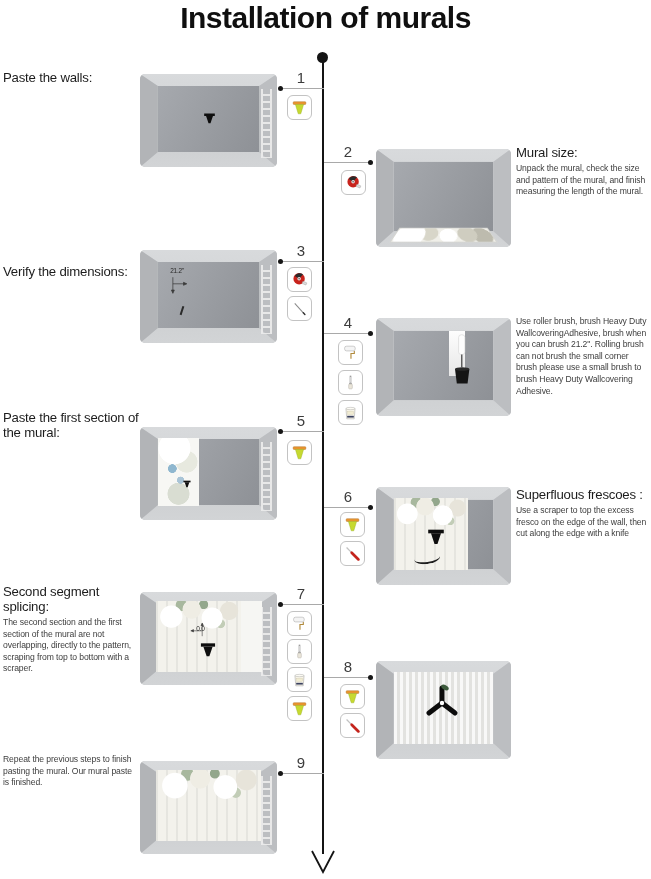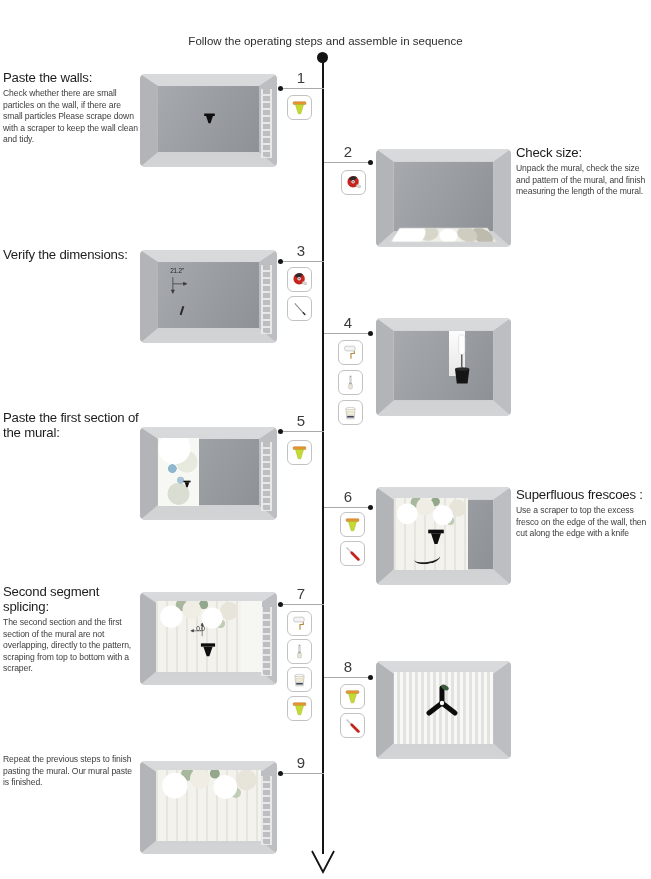--- a/index.html
+++ b/index.html
@@ -136,21 +136,21 @@
         <polygon points="8,25 6,20.5 10,20.5"></polygon>
         <line x1="8" y1="12" x2="23" y2="12"></line>
         <polygon points="27,12 22.5,10 22.5,14"></polygon>
       </g>
     </symbol>
   </defs>
 </svg>
 
 <div class="page">
 
-  <div class="subtitle">Follow the operating steps and assemble in sequence</div>
+  <div class="title">Installation of murals</div>
 
   <div class="tl-dot"></div>
   <div class="tl-line"></div>
   <svg class="tl-arrow" width="28" height="26">
     <polyline points="3,2 14,23 25,2" fill="none" stroke="#141414" stroke-width="1.8"></polyline>
   </svg>
 
   <div class="conn conn-l" style="top:88px"></div>
   <div class="cdot" style="left:278px;top:86px"></div>
   <span class="num num-l" style="top:69px">1</span>
@@ -263,30 +263,30 @@
       </svg>
     </div>
   <div class="tool" style="left:340px;top:713px">
       <svg viewBox="0 0 24 24">
         <use href="#sym-knife"></use>
       </svg>
     </div>
 
   <section class="step step-l" style="top:70px">
     <h3 class="st">Paste the walls:</h3>
-    <p class="sb">Check whether there are small particles on the wall, if there are small particles Please scrape down with a scraper to keep the wall clean and tidy.</p>
   </section>
   <section class="step step-r" style="top:145px">
-    <h3 class="st">Check size:</h3>
+    <h3 class="st">Mural size:</h3>
     <p class="sb">Unpack the mural, check the size and pattern of the mural, and finish measuring the length of the mural.</p>
   </section>
-  <section class="step step-l" style="top:247px">
+  <section class="step step-l" style="top:264px">
     <h3 class="st">Verify the dimensions:</h3>
   </section>
   <section class="step step-r" style="top:316px">
+    <p class="sb">Use roller brush, brush Heavy Duty WallcoveringAdhesive, brush when you can brush 21.2". Rolling brush can not brush the small corner brush please use a small brush to brush Heavy Duty Wallcovering Adhesive.</p>
   </section>
   <section class="step step-l" style="top:410px">
     <h3 class="st">Paste the first section of the mural:</h3>
   </section>
   <section class="step step-r" style="top:487px">
     <h3 class="st">Superfluous frescoes :</h3>
     <p class="sb">Use a scraper to top the excess fresco on the edge of the wall, then cut along the edge with a knife</p>
   </section>
   <section class="step step-l" style="top:584px">
     <h3 class="st">Second segment splicing:</h3>

